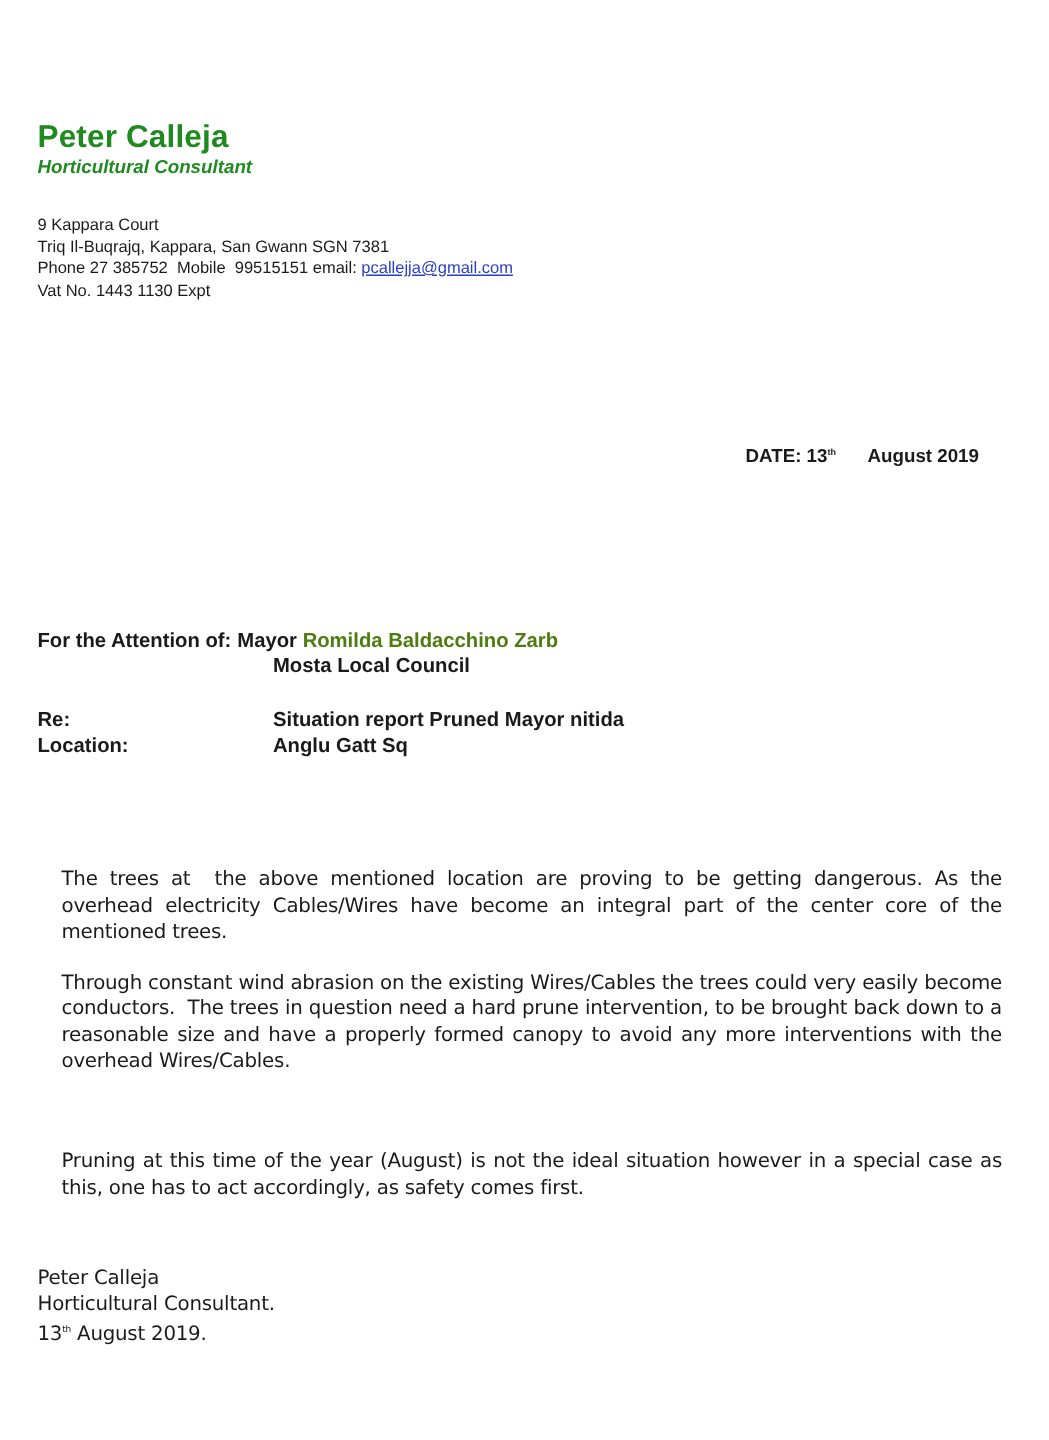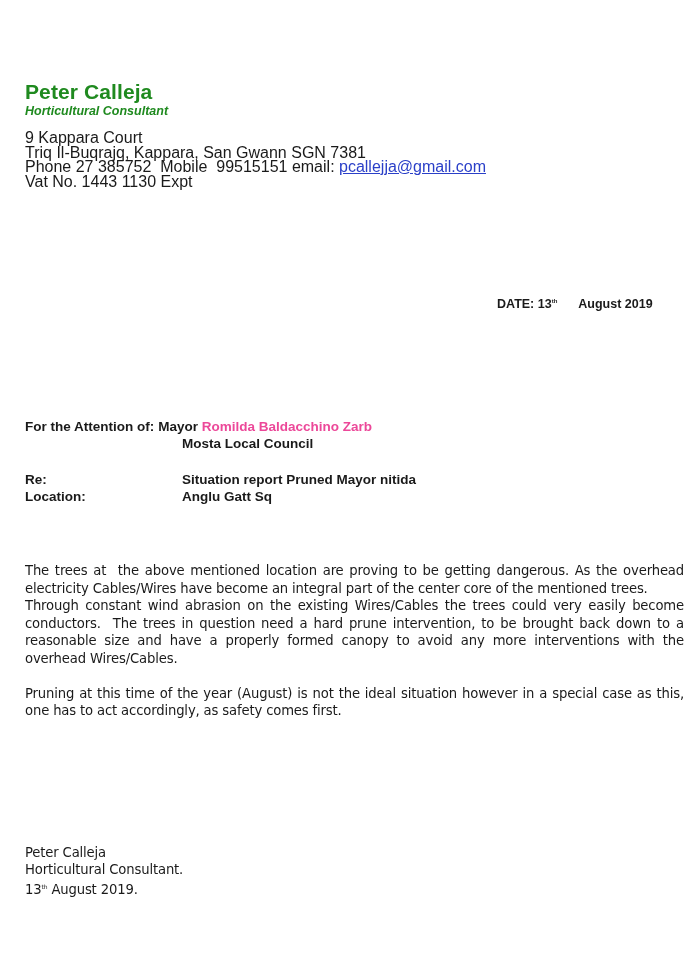--- a/index.html
+++ b/index.html
@@ -29,22 +29,22 @@
     }
     .lh-title {
       font-size: 12.5px;
       font-weight: bold;
       font-style: italic;
       color: #1f8a1f;
       line-height: 15px;
       margin-top: 0px;
     }
     .lh-address {
-      margin-top: 12px;
-      font-size: 16px;
+      margin-top: 24px;
+      font-size: 11px;
       line-height: 14.5px;
       color: #1a1a1a;
     }
     .lh-address a {
       color: #2a3fc8;
       text-decoration: underline;
       text-align: right;
     }
     .date-line {
       position: absolute;
@@ -74,42 +74,42 @@
     }
     .meta-label {
       width: 157px;
       flex: none;
     }
     .meta-label.wide {
       width: auto;
       padding-right: 4px;
     }
     .meta-value .muted {
-      color: #ec4899;
+      color: #4d7c0f;
     }
     .indent-182 {
       padding-left: 157px;
     }
     .gap-row {
       height: 19px;
     }
     .body-text {
       position: absolute;
       left: 25px;
       top: 562px;
       width: 659px;
       font-family: "DejaVu Sans", sans-serif;
       font-size: 13.2px;
       line-height: 17.5px;
       color: #1a1a1a;
       text-align: justify;
       letter-spacing: -0.15px;
     }
     .body-text p {
-      margin: 0;
+      margin: 16px;
     }
     .body-text .para-gap {
       height: 17.5px;
     }
     .sig {
       position: absolute;
       left: 25px;
       top: 844px;
       font-family: "DejaVu Sans", sans-serif;
       font-size: 13.2px;

